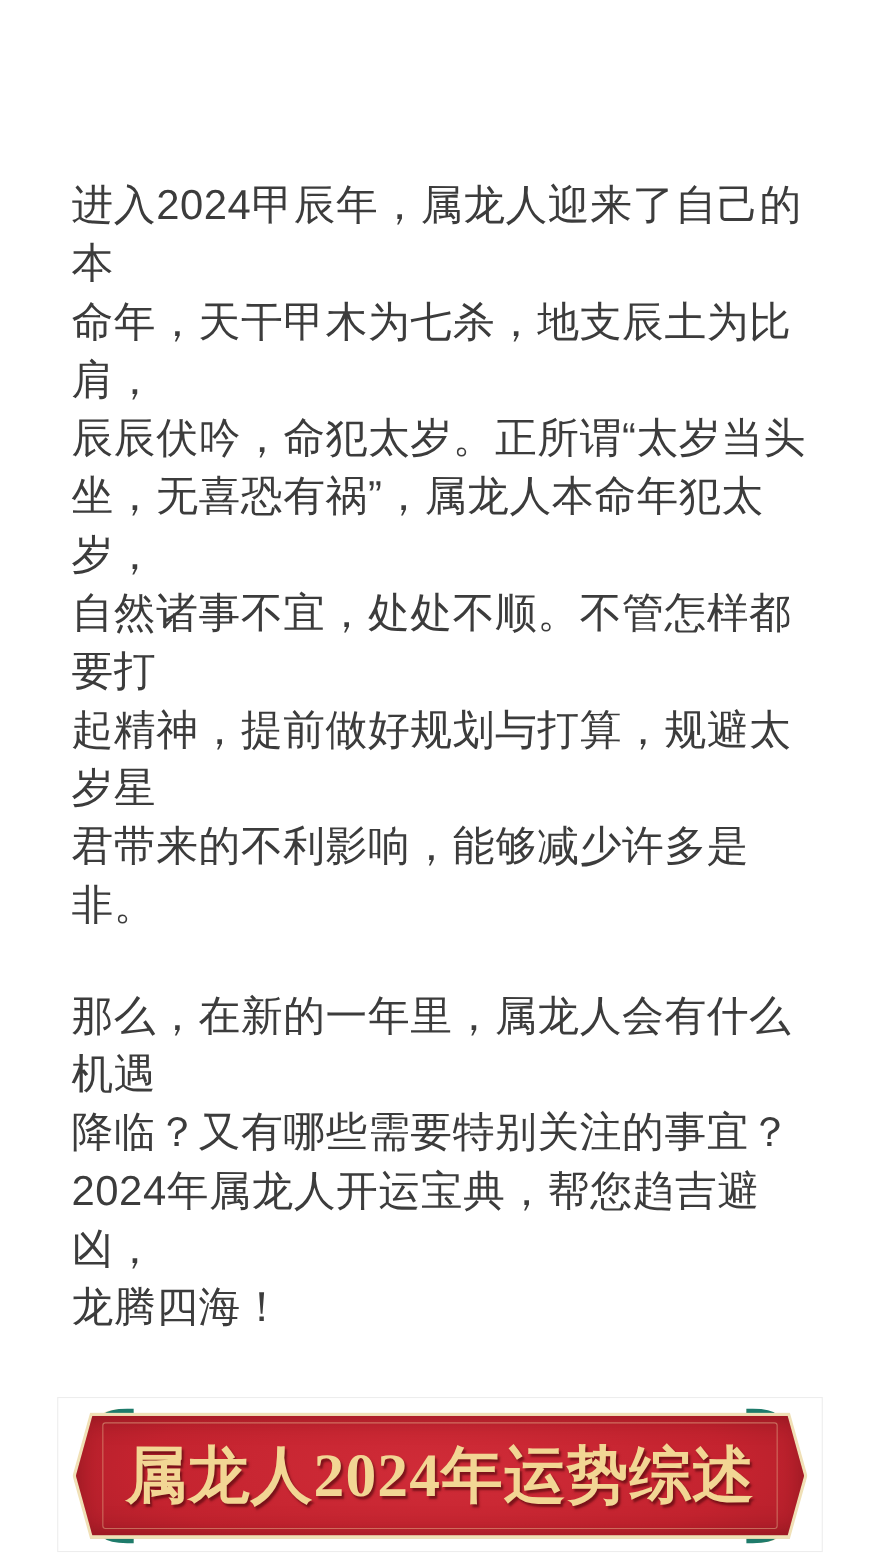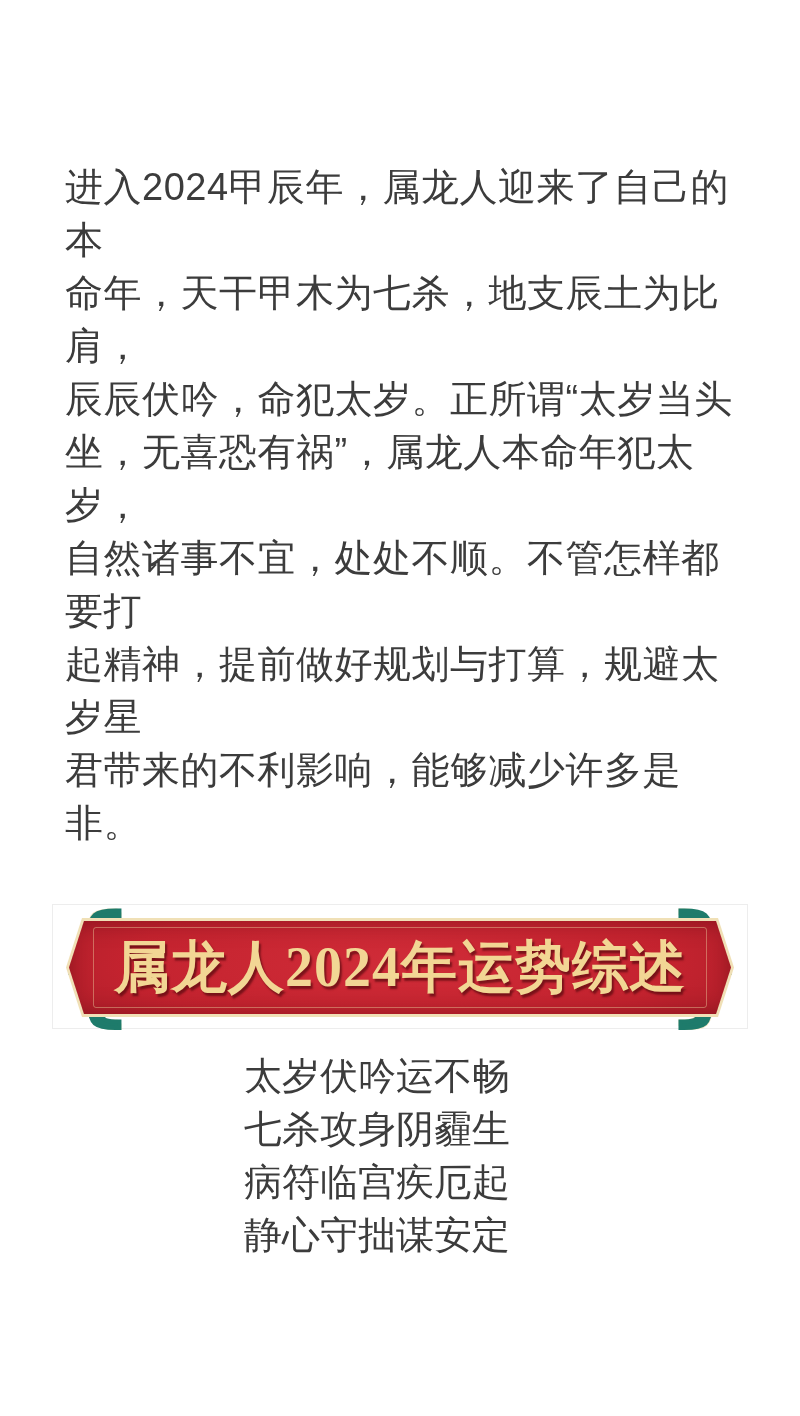--- a/index.html
+++ b/index.html
@@ -17,21 +17,21 @@
   .content { padding:148px 52px 0; }
 
   .para {
     font-size:38px; line-height:53px; margin:13px;
     white-space:pre-line; letter-spacing:0.5px;
   }
   .para + .para { margin-top:48px; }
 
   
   .banner {
-    position:relative; margin-top:54px; height:125px;
+    position:relative; margin-top:54px; height:141px;
     background:#ffffff; border:1px solid #ededed;
   }
   .brace {
     position:absolute; top:50%; transform:translateY(-53%);
     font-family:"DejaVu Serif", serif; font-size:128px; line-height:1;
     color:var(--teal); -webkit-text-stroke:4px var(--teal);
     text-shadow:2px 2px 0 rgba(240,224,182,.85), -2px -2px 0 rgba(240,224,182,.85);
     z-index:1; user-select:none;
   }
   .brace.left  { left:1px; }
@@ -76,20 +76,24 @@
 <main class="content">
 
   <p class="para">进入2024甲辰年，属龙人迎来了自己的本
 命年，天干甲木为七杀，地支辰土为比肩，
 辰辰伏吟，命犯太岁。正所谓“太岁当头
 坐，无喜恐有祸”，属龙人本命年犯太岁，
 自然诸事不宜，处处不顺。不管怎样都要打
 起精神，提前做好规划与打算，规避太岁星
 君带来的不利影响，能够减少许多是非。</p>
 
+  <p class="para">那么，在新的一年里，属龙人会有什么机遇
+降临？又有哪些需要特别关注的事宜？
+2024年属龙人开运宝典，帮您趋吉避凶，
+龙腾四海！</p>
 
   <div class="banner">
     <span class="brace left">{</span>
     <div class="plaque">
       <div class="plaque-inner">
         <div class="pinline"></div>
         <span class="plaque-title">属龙人2024年运势综述</span>
       </div>
     </div>
     <span class="brace right">}</span>

